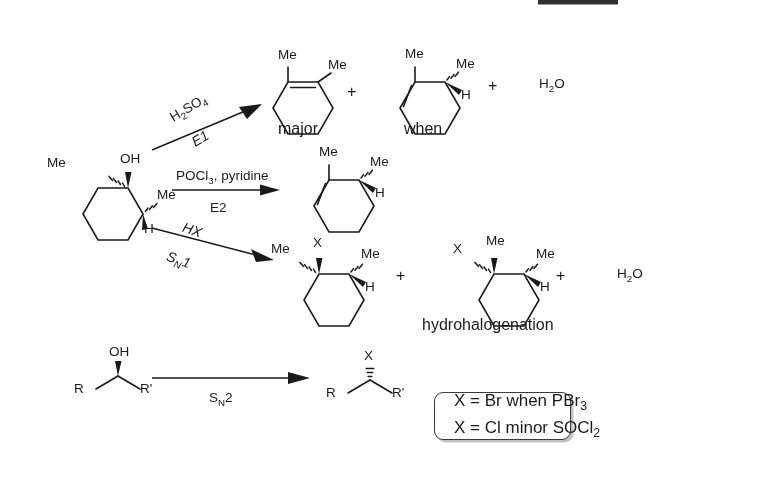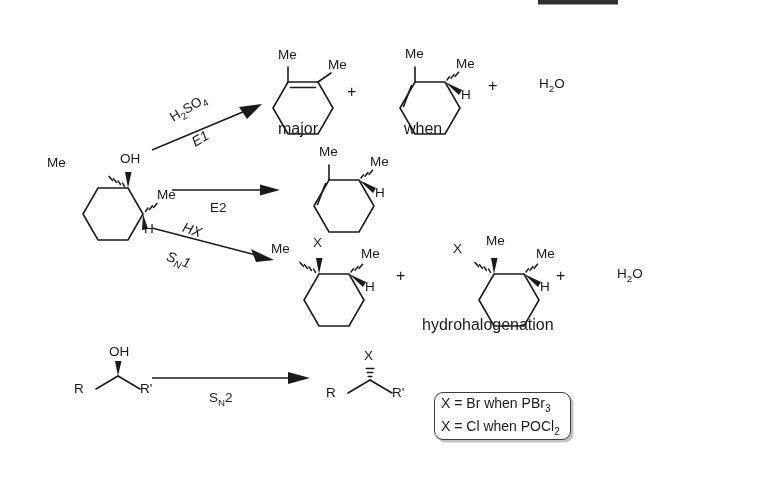--- a/index.html
+++ b/index.html
@@ -33,22 +33,22 @@
   }
   .title-box {
     left: 32px; top: 10px;
     width: 182px; height: 32px;
     padding-left: 12px;
     font-size: 14.5px;
   }
   .legend-box {
     left: 434px; top: 392px;
     width: 137px; height: 48px;
-    padding-left: 6px;
-    font-size: 14px;
+    padding-left: 19px;
+    font-size: 17px;
     line-height: 1.45;
   }
   .legend-box div { white-space: nowrap; }
 
   
   .top-crop {
     left: 538px; top: 0px;
     width: 80px; height: 4px;
     background: #2e2e2e;
     border-bottom: 1px solid #9a9a9a;
@@ -141,20 +141,23 @@
   <div class="abs rot-e1-bot" style="left:188px; top:135px;">
     <span class="cond ital">E1</span>
   </div>
 
   <div class="abs" style="left:172px; top:184px;">
     <svg width="110" height="14" viewBox="0 0 110 14">
       <line class="arrow-line" x1="0" y1="6" x2="94" y2="6"></line>
       <polygon class="arrow-head" points="108,6 88,0.5 88,11.5"></polygon>
     </svg>
   </div>
+  <div class="abs" style="left:176px; top:166px;">
+    <span class="cond"><span>POCl</span><sub>3</sub><span>, pyridine</span></span>
+  </div>
   <div class="abs" style="left:210px; top:198px;">
     <span class="cond">E2</span>
   </div>
 
   <div class="abs" style="left:152px; top:224px;">
     <svg width="128" height="46" viewBox="0 0 128 46">
       <line class="arrow-line" x1="0" y1="4" x2="104" y2="31"></line>
       <polygon class="arrow-head" points="122,36 99,25 104,38"></polygon>
     </svg>
   </div>
@@ -322,16 +325,16 @@
         <line x1="32.2" y1="8.5" x2="39.8" y2="8.5"></line>
       </g>
     </svg>
     <span class="abs lbl" style="left:30px; top:-11px;">X</span>
     <span class="abs lbl" style="left:-8px; top:26px;">R</span>
     <span class="abs lbl" style="left:58px; top:26px;">R'</span>
   </div>
 
   <div class="abs roundbox legend-box">
     <div><span>X = Br when PBr</span><sub>3</sub></div>
-    <div><span>X = Cl when POCl</span><sub>2</sub></div>
+    <div><span>X = Cl minor SOCl</span><sub>2</sub></div>
   </div>
 
 </div>
 
 </body></html>

